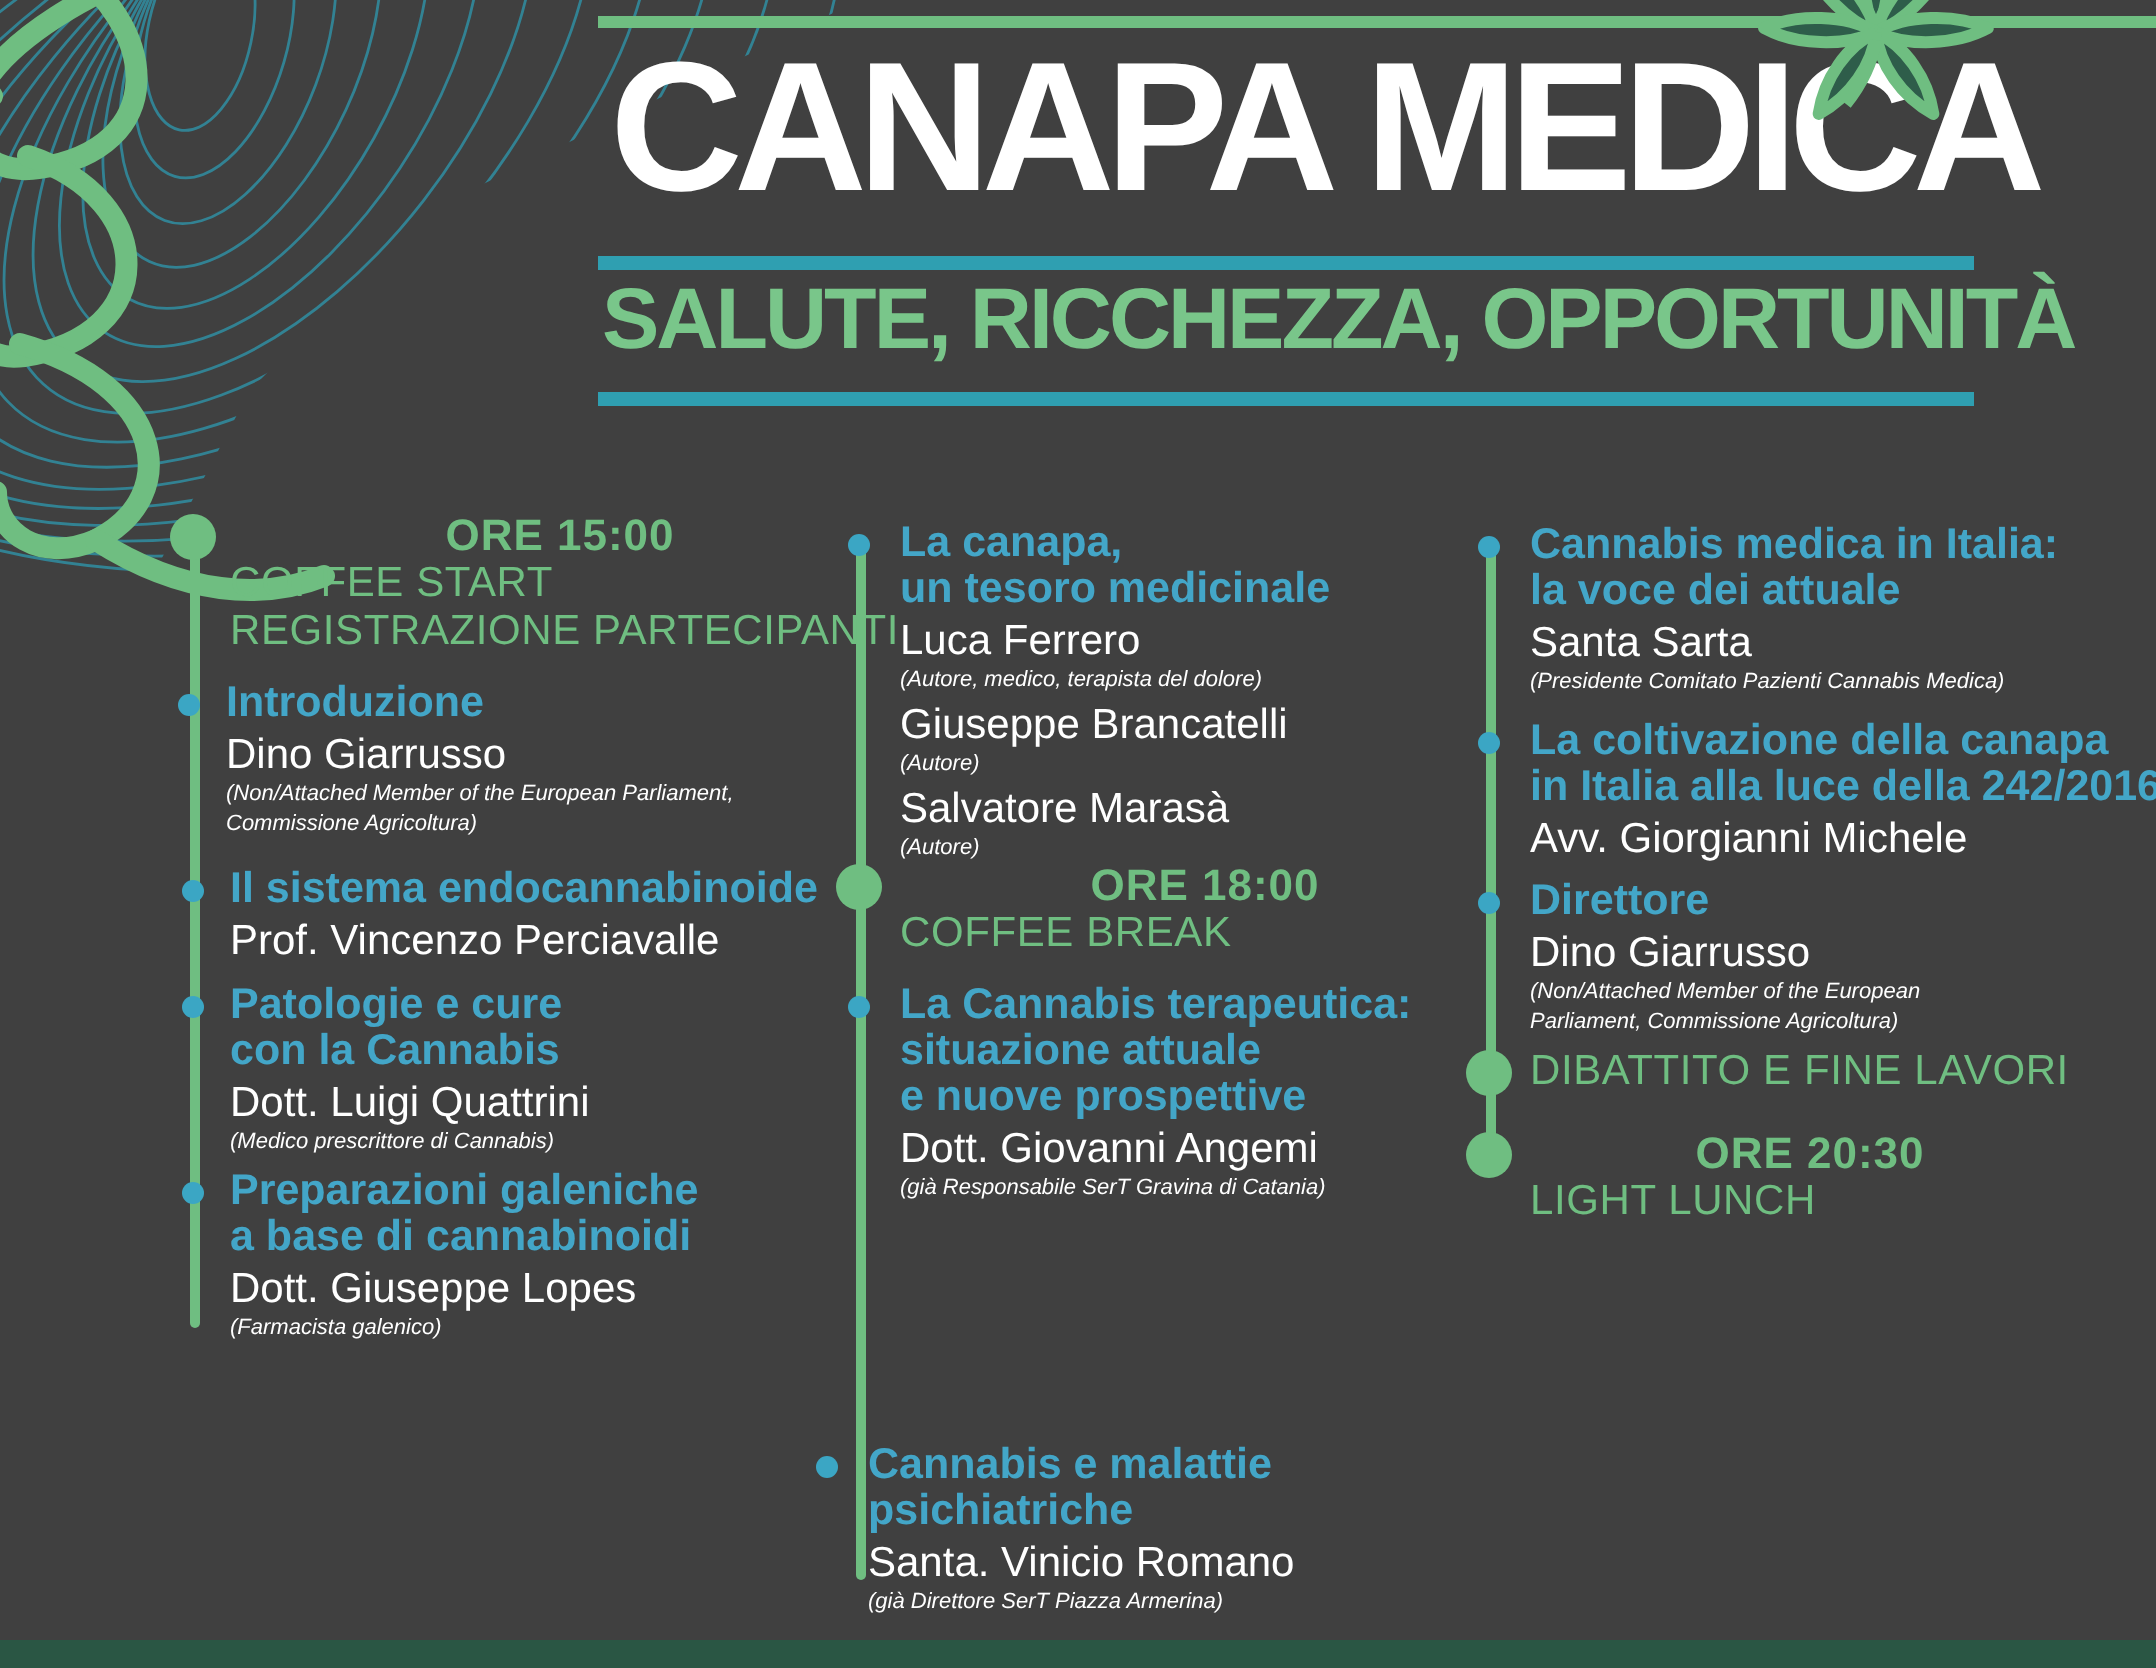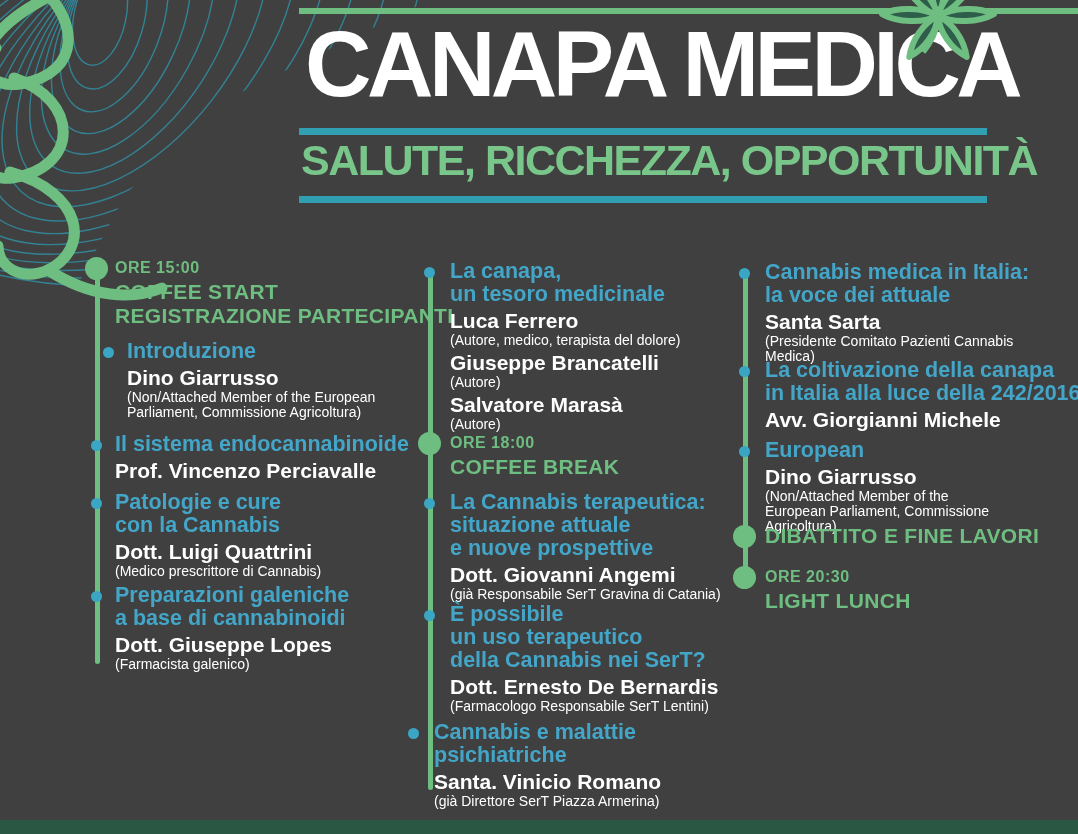--- a/index.html
+++ b/index.html
@@ -24,25 +24,25 @@
   .vl-m{left:428px;top:272px;height:518px;}
   .vl-r{left:743px;top:272px;height:306px;}
   .entry{position:absolute;}
   .col-l{width:330px}.col-m{width:305px}.col-r{width:280px}
   .dot{position:absolute;border-radius:50%;}
   .dot-s{width:11px;height:11px;background:#3ba6c4;top:7px;}
   .dot-b{width:23px;height:23px;background:#6fbe81;top:1px;}
   .col-l .dot-s{left:-24px}.col-l .dot-b{left:-30px}
   .col-m .dot-s,.col-r .dot-s{left:-26px}
   .col-m .dot-b,.col-r .dot-b{left:-32px}
-  .t-time{font-size:16px;font-weight:600;color:#6fbe81;line-height:24px;letter-spacing:.5px;white-space:nowrap;}
-  .t-label{font-size:21px;font-weight:700;color:#6fbe81;line-height:24px;letter-spacing:.3px;white-space:nowrap;}
+  .t-time{font-size:22px;font-weight:600;color:#6fbe81;line-height:24px;letter-spacing:.5px;white-space:nowrap;text-align:center;}
+  .t-label{font-size:21px;font-weight:400;color:#6fbe81;line-height:24px;letter-spacing:.3px;white-space:nowrap;}
   .t-title div{font-size:21.5px;font-weight:700;color:#43a6c8;line-height:23px;white-space:nowrap;}
-  .s-name{font-size:21px;font-weight:700;color:#ffffff;line-height:23px;margin-top:3px;white-space:nowrap;}
-  .s-role{font-size:14px;color:#ffffff;line-height:15px;margin-top:1px;}
+  .s-name{font-size:21px;font-weight:400;color:#ffffff;line-height:23px;margin-top:3px;white-space:nowrap;}
+  .s-role{font-size:11px;font-style:italic;color:#ffffff;line-height:15px;margin-top:1px;}
   .col-l .s-role{max-width:318px}.col-m .s-role{max-width:300px}.col-r .s-role{max-width:235px}
   .bottomband{position:absolute;left:0;top:820px;width:1078px;height:14px;background:#2a5644;}
 </style>
 </head>
 <body>
 
 <div class="page">
 
   <svg id="mesh" class="deco" width="470" height="340">
     <defs>
@@ -103,21 +103,21 @@
   <div class="vline vl-m"></div>
   <div class="vline vl-r"></div>
 
   <div class="entry col-l" style="left:115px;top:256px">
     <span class="dot dot-b"></span>
     <div class="t-time">ORE 15:00</div>
     <div class="t-label">COFFEE START</div>
     <div class="t-label">REGISTRAZIONE PARTECIPANTI</div>
   </div>
 
-  <div class="entry col-l" style="left:127px;top:340px">
+  <div class="entry col-l" style="left:113px;top:340px">
     <span class="dot dot-s"></span>
     <div class="t-title">
       <div>Introduzione</div>
     </div>
     <div class="s-name">Dino Giarrusso</div>
     <div class="s-role">(Non/Attached Member of the European Parliament, Commissione Agricoltura)</div>
   </div>
 
   <div class="entry col-l" style="left:115px;top:433px">
     <span class="dot dot-s"></span>
@@ -177,30 +177,20 @@
     <span class="dot dot-s"></span>
     <div class="t-title">
       <div>La Cannabis terapeutica:</div>
       <div>situazione attuale</div>
       <div>e nuove prospettive</div>
     </div>
     <div class="s-name">Dott. Giovanni Angemi</div>
     <div class="s-role">(già Responsabile SerT Gravina di Catania)</div>
   </div>
 
-  <div class="entry col-m" style="left:450px;top:603px">
-    <span class="dot dot-s"></span>
-    <div class="t-title">
-      <div>È possibile</div>
-      <div>un uso terapeutico</div>
-      <div>della Cannabis nei SerT?</div>
-    </div>
-    <div class="s-name">Dott. Ernesto De Bernardis</div>
-    <div class="s-role">(Farmacologo Responsabile SerT Lentini)</div>
-  </div>
 
   <div class="entry col-m" style="left:434px;top:721px">
     <span class="dot dot-s"></span>
     <div class="t-title">
       <div>Cannabis e malattie</div>
       <div>psichiatriche</div>
     </div>
     <div class="s-name">Santa. Vinicio Romano</div>
     <div class="s-role">(già Direttore SerT Piazza Armerina)</div>
   </div>
@@ -220,21 +210,21 @@
     <div class="t-title">
       <div>La coltivazione della canapa</div>
       <div>in Italia alla luce della 242/2016</div>
     </div>
     <div class="s-name">Avv. Giorgianni Michele</div>
   </div>
 
   <div class="entry col-r" style="left:765px;top:439px">
     <span class="dot dot-s"></span>
     <div class="t-title">
-      <div>European</div>
+      <div>Direttore</div>
     </div>
     <div class="s-name">Dino Giarrusso</div>
     <div class="s-role">(Non/Attached Member of the European Parliament, Commissione Agricoltura)</div>
   </div>
 
   <div class="entry col-r" style="left:765px;top:524px">
     <span class="dot dot-b"></span>
     <div class="t-label">DIBATTITO  E FINE LAVORI</div>
   </div>
 

